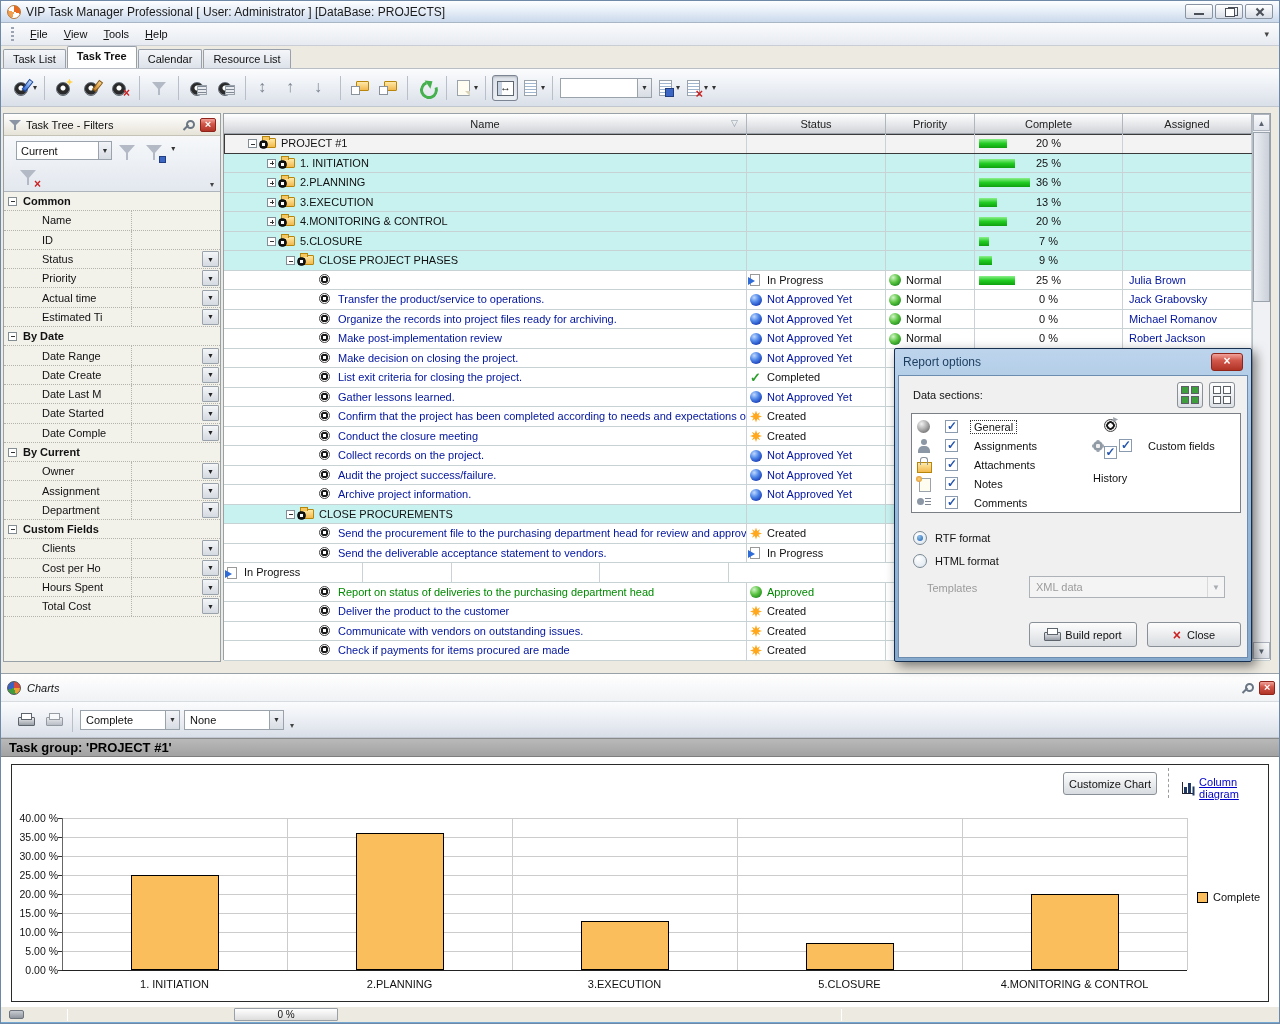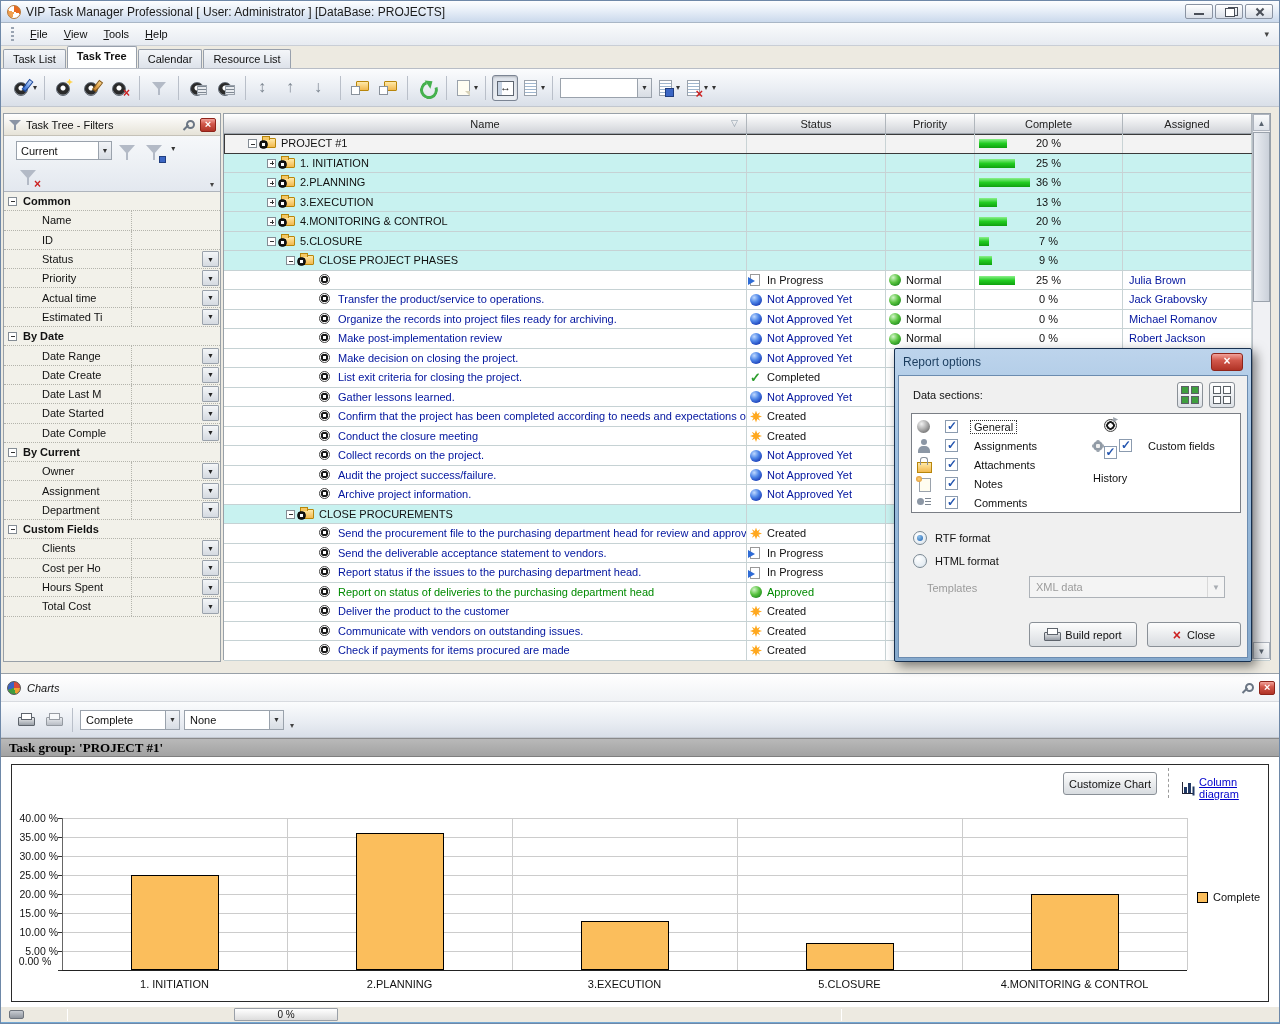--- a/index.html
+++ b/index.html
@@ -218,21 +218,21 @@
   .ic-print::after{content:"";position:absolute;left:3px;top:0;width:9px;height:5px;background:#fff;border:1px solid #5E646C;}
   .redx{color:#CC2222;font-weight:bold;font-size:14px;}
   
   .charts{position:absolute;left:0;top:672px;width:1280px;height:333px;background:#FFFFFF;border-top:1px solid #98A0A8;}
   .chead{height:28px;display:flex;align-items:center;padding:0 6px;background:linear-gradient(180deg,#FFFFFF,#F0F2F5);border-bottom:1px solid #D8DBE0;font-style:italic;}
   .ic-chart{width:14px;height:14px;border-radius:50%;margin-right:6px;border:1px solid #555;
     background:conic-gradient(#D84A3A 0 25%,#F0A030 25% 45%,#3E9E3E 45% 70%,#3A62C4 70%);}
   .ctools{height:36px;background:linear-gradient(180deg,#FBFCFD 0%,#E8ECF2 60%,#D9DFE8 100%);
     border-bottom:1px solid #C2C7CF;display:flex;align-items:center;padding-left:10px;}
   .cgroupbar{height:19px;background:linear-gradient(180deg,#B9B9B9,#A2A2A2);border-top:1px solid #8A8A8A;border-bottom:1px solid #7E7E7E;
-    display:flex;align-items:center;padding-left:8px;font-family:Liberation Serif, serif;font-weight:bold;font-size:13px;color:#000;}
+    display:flex;align-items:center;padding-left:8px;font-family:Liberation Sans, sans-serif;font-weight:bold;font-size:13px;color:#000;}
   .chartbox{position:absolute;left:10px;top:90px;width:1258px;height:238px;border:1px solid #2A2A2A;background:#fff;}
   .cust-btn{position:absolute;left:1051px;top:7px;width:94px;height:23px;border:1px solid #8A9097;border-radius:3px;
     background:linear-gradient(180deg,#FDFDFD,#D8DCE0);display:flex;align-items:center;justify-content:center;cursor:pointer;}
   .dash-sep{position:absolute;left:1156px;top:3px;height:30px;border-left:1px dashed #9A9A9A;}
   .diag-link{position:absolute;left:1170px;top:11px;display:flex;align-items:center;gap:5px;cursor:pointer;}
   .diag-link a{color:#0000CC;text-decoration:underline;}
   .ic-coldiag{width:14px;height:12px;position:relative;border-left:1px solid #223;border-bottom:1px solid #223;}
   .ic-coldiag::before{content:"";position:absolute;left:1px;bottom:0;width:3px;height:6px;background:#223A66;}
   .ic-coldiag::after{content:"";position:absolute;left:5px;bottom:0;width:3px;height:10px;background:#223A66;box-shadow:4px 3px 0 -0.5px #223A66;}
   .gline{position:absolute;height:1px;background:#CCCCCC;}
@@ -822,24 +822,20 @@
           </div>
           <div class="cs w-status">
             <span class="sic"><span class="sheet prog"></span></span>
             <span class="stx">In Progress</span>
           </div>
           <div class="cp w-priority"></div>
           <div class="cc w-complete"></div>
           <div class="ca w-assigned"></div>
         </div>
         <div class="trow">
-          <div class="cn w-name">
-            <span class="ic-clockt" style="left: 95px;"></span>
-            <span class="nm task" style="left: 114px;">Report status if the issues to the purchasing department head.</span>
-          </div>
           <div class="cs w-status">
             <span class="sic"><span class="sheet prog"></span></span>
             <span class="stx">In Progress</span>
           </div>
           <div class="cp w-priority"></div>
           <div class="cc w-complete"></div>
           <div class="ca w-assigned"></div>
         </div>
         <div class="trow">
           <div class="cn w-name">
@@ -928,21 +924,21 @@
     </div>
     <div class="cgroupbar">Task group: 'PROJECT #1'</div>
     <div class="chartbox" id="chartbox">
       <div class="cust-btn">Customize Chart</div>
       <div class="dash-sep"></div>
       <div class="diag-link">
         <span class="ic-coldiag"></span>
         <a>Column diagram</a>
       </div>
     <div class="ytick" style="left: 46px; top: 205px;"></div>
-        <div class="ylab" style="left: 0px; top: 190px; text-align: center;">0.00 %</div>
+        <div class="ylab" style="left: 0px; top: 199px;">0.00 %</div>
         <div class="gline" style="left: 50px; width: 1125px; top: 186px;"></div>
         <div class="ytick" style="left: 46px; top: 186px;"></div>
         <div class="ylab" style="left: 0px; top: 180px;">5.00 %</div>
         <div class="gline" style="left: 50px; width: 1125px; top: 167px;"></div>
         <div class="ytick" style="left: 46px; top: 167px;"></div>
         <div class="ylab" style="left: 0px; top: 161px;">10.00 %</div>
         <div class="gline" style="left: 50px; width: 1125px; top: 148px;"></div>
         <div class="ytick" style="left: 46px; top: 148px;"></div>
         <div class="ylab" style="left: 0px; top: 142px;">15.00 %</div>
         <div class="gline" style="left: 50px; width: 1125px; top: 129px;"></div>

